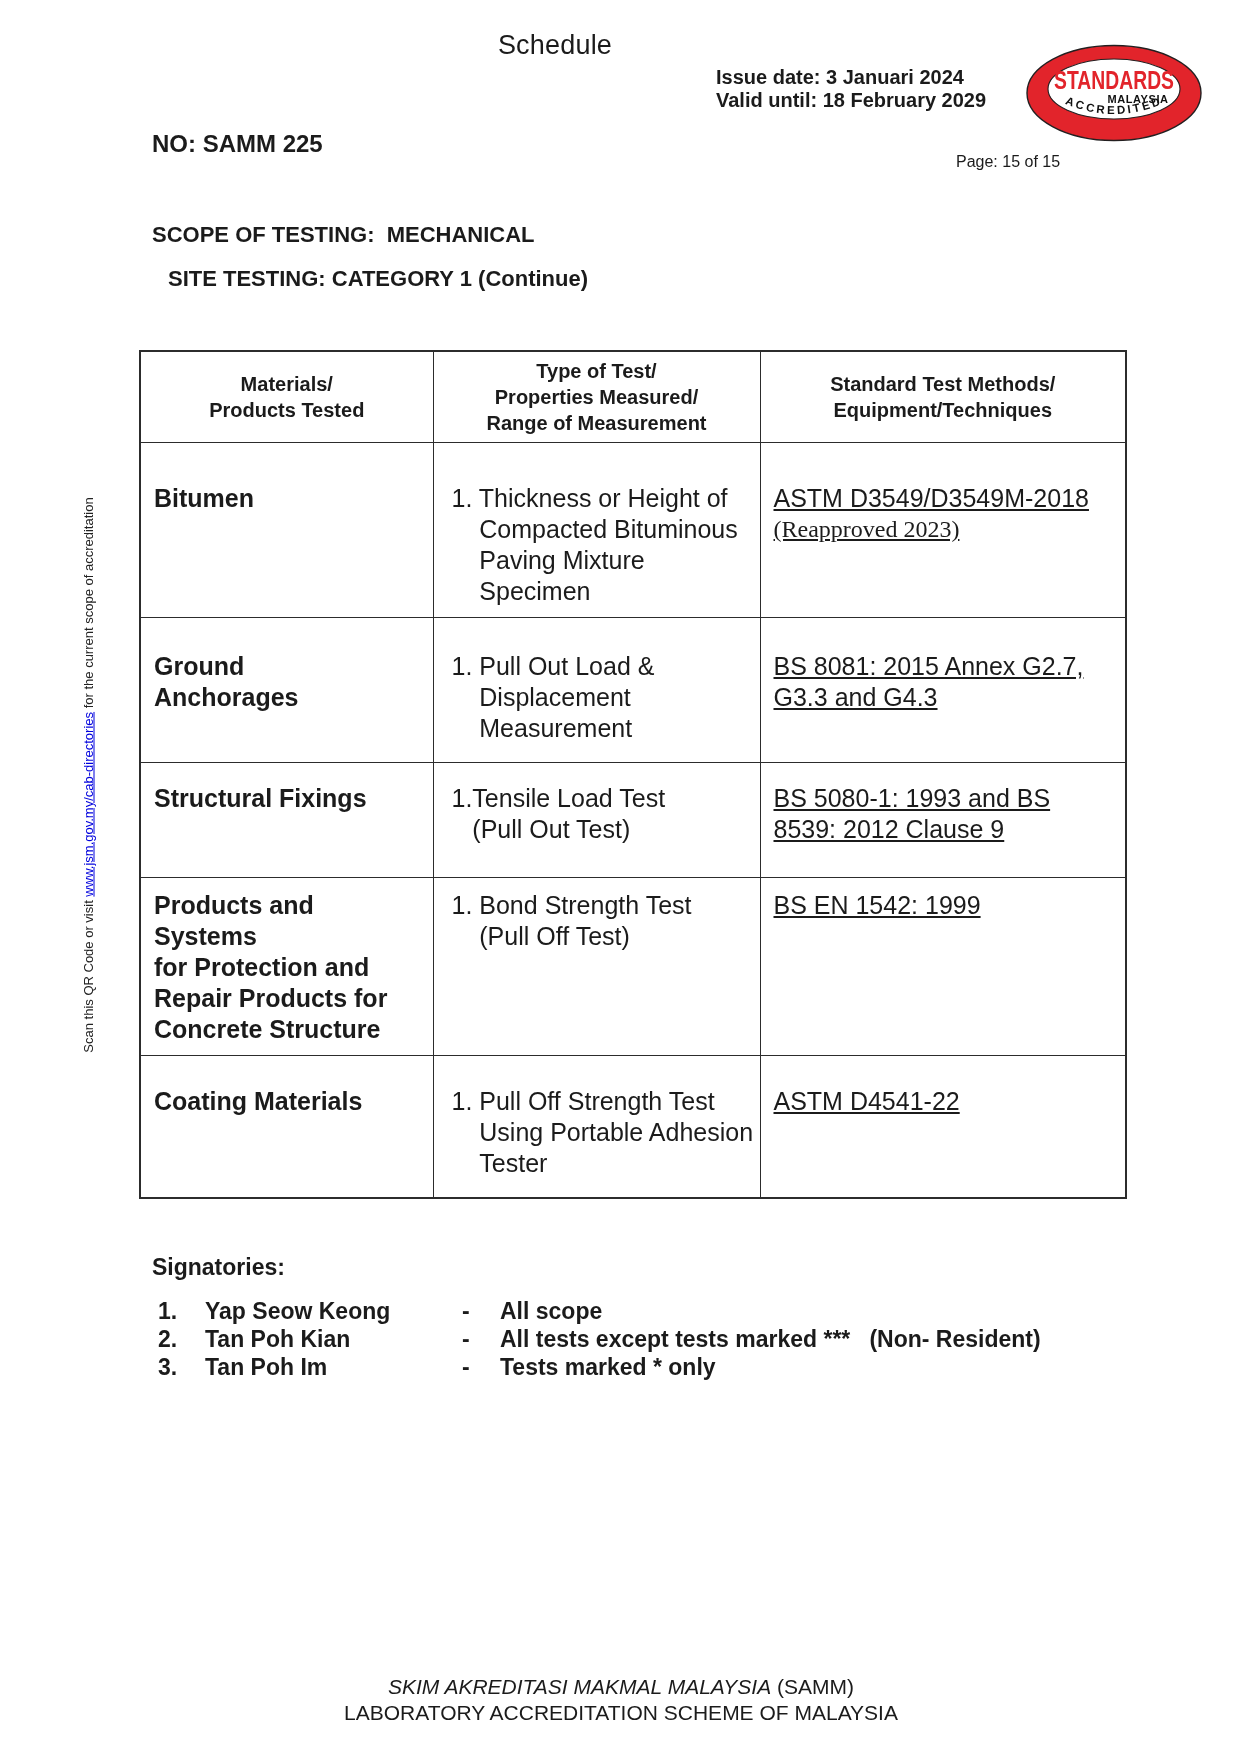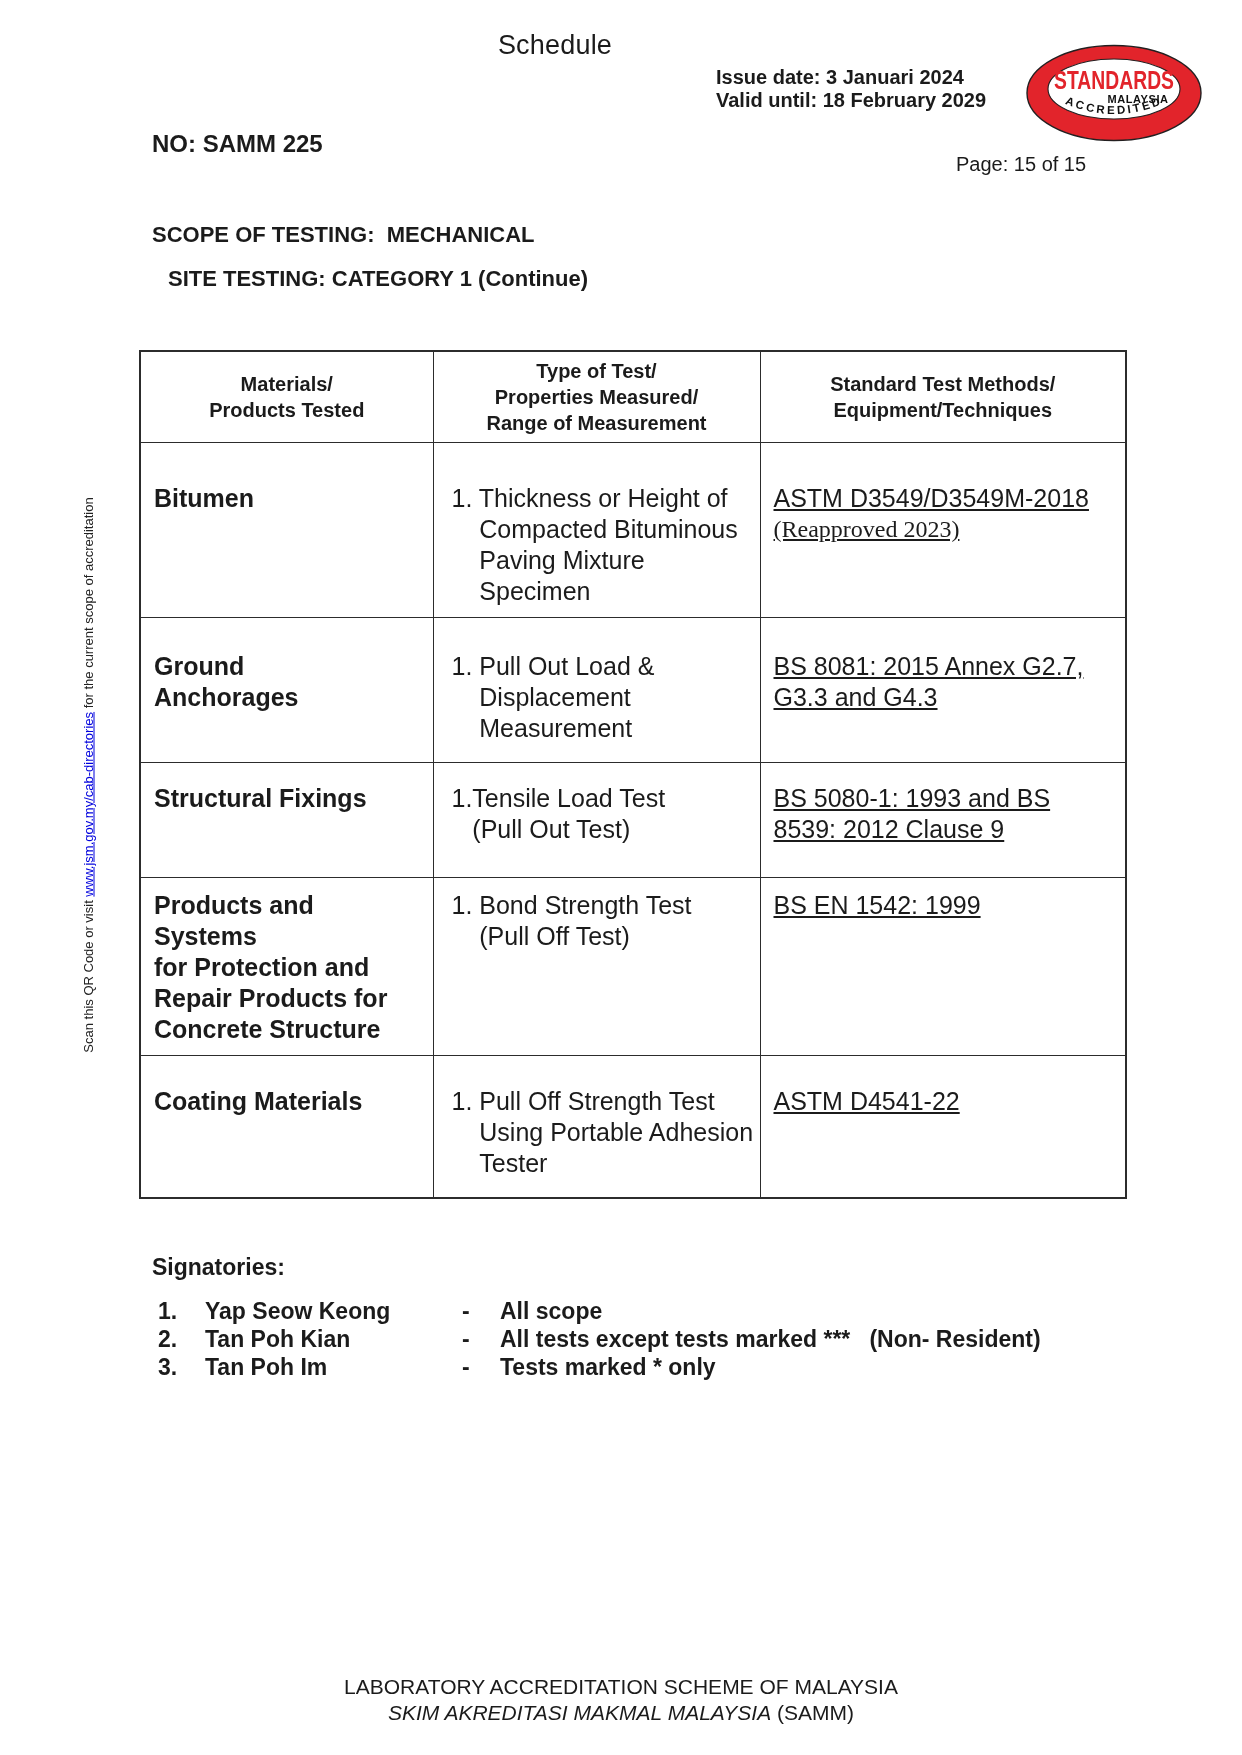--- a/index.html
+++ b/index.html
@@ -5,21 +5,21 @@
   html,body{margin:0;padding:0;background:#e9e9e9;}
   .page{position:relative;width:1242px;height:1755px;background:#ffffff;
         font-family:"Liberation Sans",sans-serif;color:#1b1b1b;overflow:hidden;margin:0 auto;padding-left:11px;}
   .abs{position:absolute;}
   .prewrap{white-space:pre-wrap;}
 
   .doc-title{left:0;top:30px;width:1242px;text-align:center;font-size:27px;
              transform:translateX(-66px);letter-spacing:.2px;}
   .issue-block{left:716px;top:66px;font-size:20px;font-weight:bold;line-height:23px;}
   .doc-no{left:152px;top:130px;font-size:24px;font-weight:bold;}
-  .page-no{left:956px;top:153px;font-size:20px;}
+  .page-no{left:956px;top:153px;font-size:16px;}
   .scope-line{left:152px;top:222px;font-size:22px;font-weight:bold;white-space:pre-wrap;}
   .site-line{left:168px;top:266px;font-size:22px;font-weight:bold;}
 
   .logo{left:1025px;top:44px;width:178px;height:98px;}
 
   .sidebar-note{left:88px;top:775px;width:620px;
                 transform:translate(-50%,-50%) rotate(-90deg);
                 text-align:center;font-size:13px;white-space:nowrap;color:#222;}
   .sidebar-note a{color:#0000dd;text-decoration:underline;}
 
@@ -159,17 +159,17 @@
     </div>
     <div class="sig-row">
       <span class="sig-num">3.</span>
       <span class="sig-name">Tan Poh Im</span>
       <span class="sig-dash">-</span>
       <span class="sig-desc">Tests marked * only</span>
     </div>
   </div>
 
   <div class="abs footer">
+    <div><span class="it">SKIM AKREDITASI MAKMAL MALAYSIA</span><span> (SAMM)</span></div>
     <div>LABORATORY ACCREDITATION SCHEME OF MALAYSIA</div>
-    <div><span class="it">SKIM AKREDITASI MAKMAL MALAYSIA</span><span> (SAMM)</span></div>
   </div>
 
 </div>
 
 </body></html>

